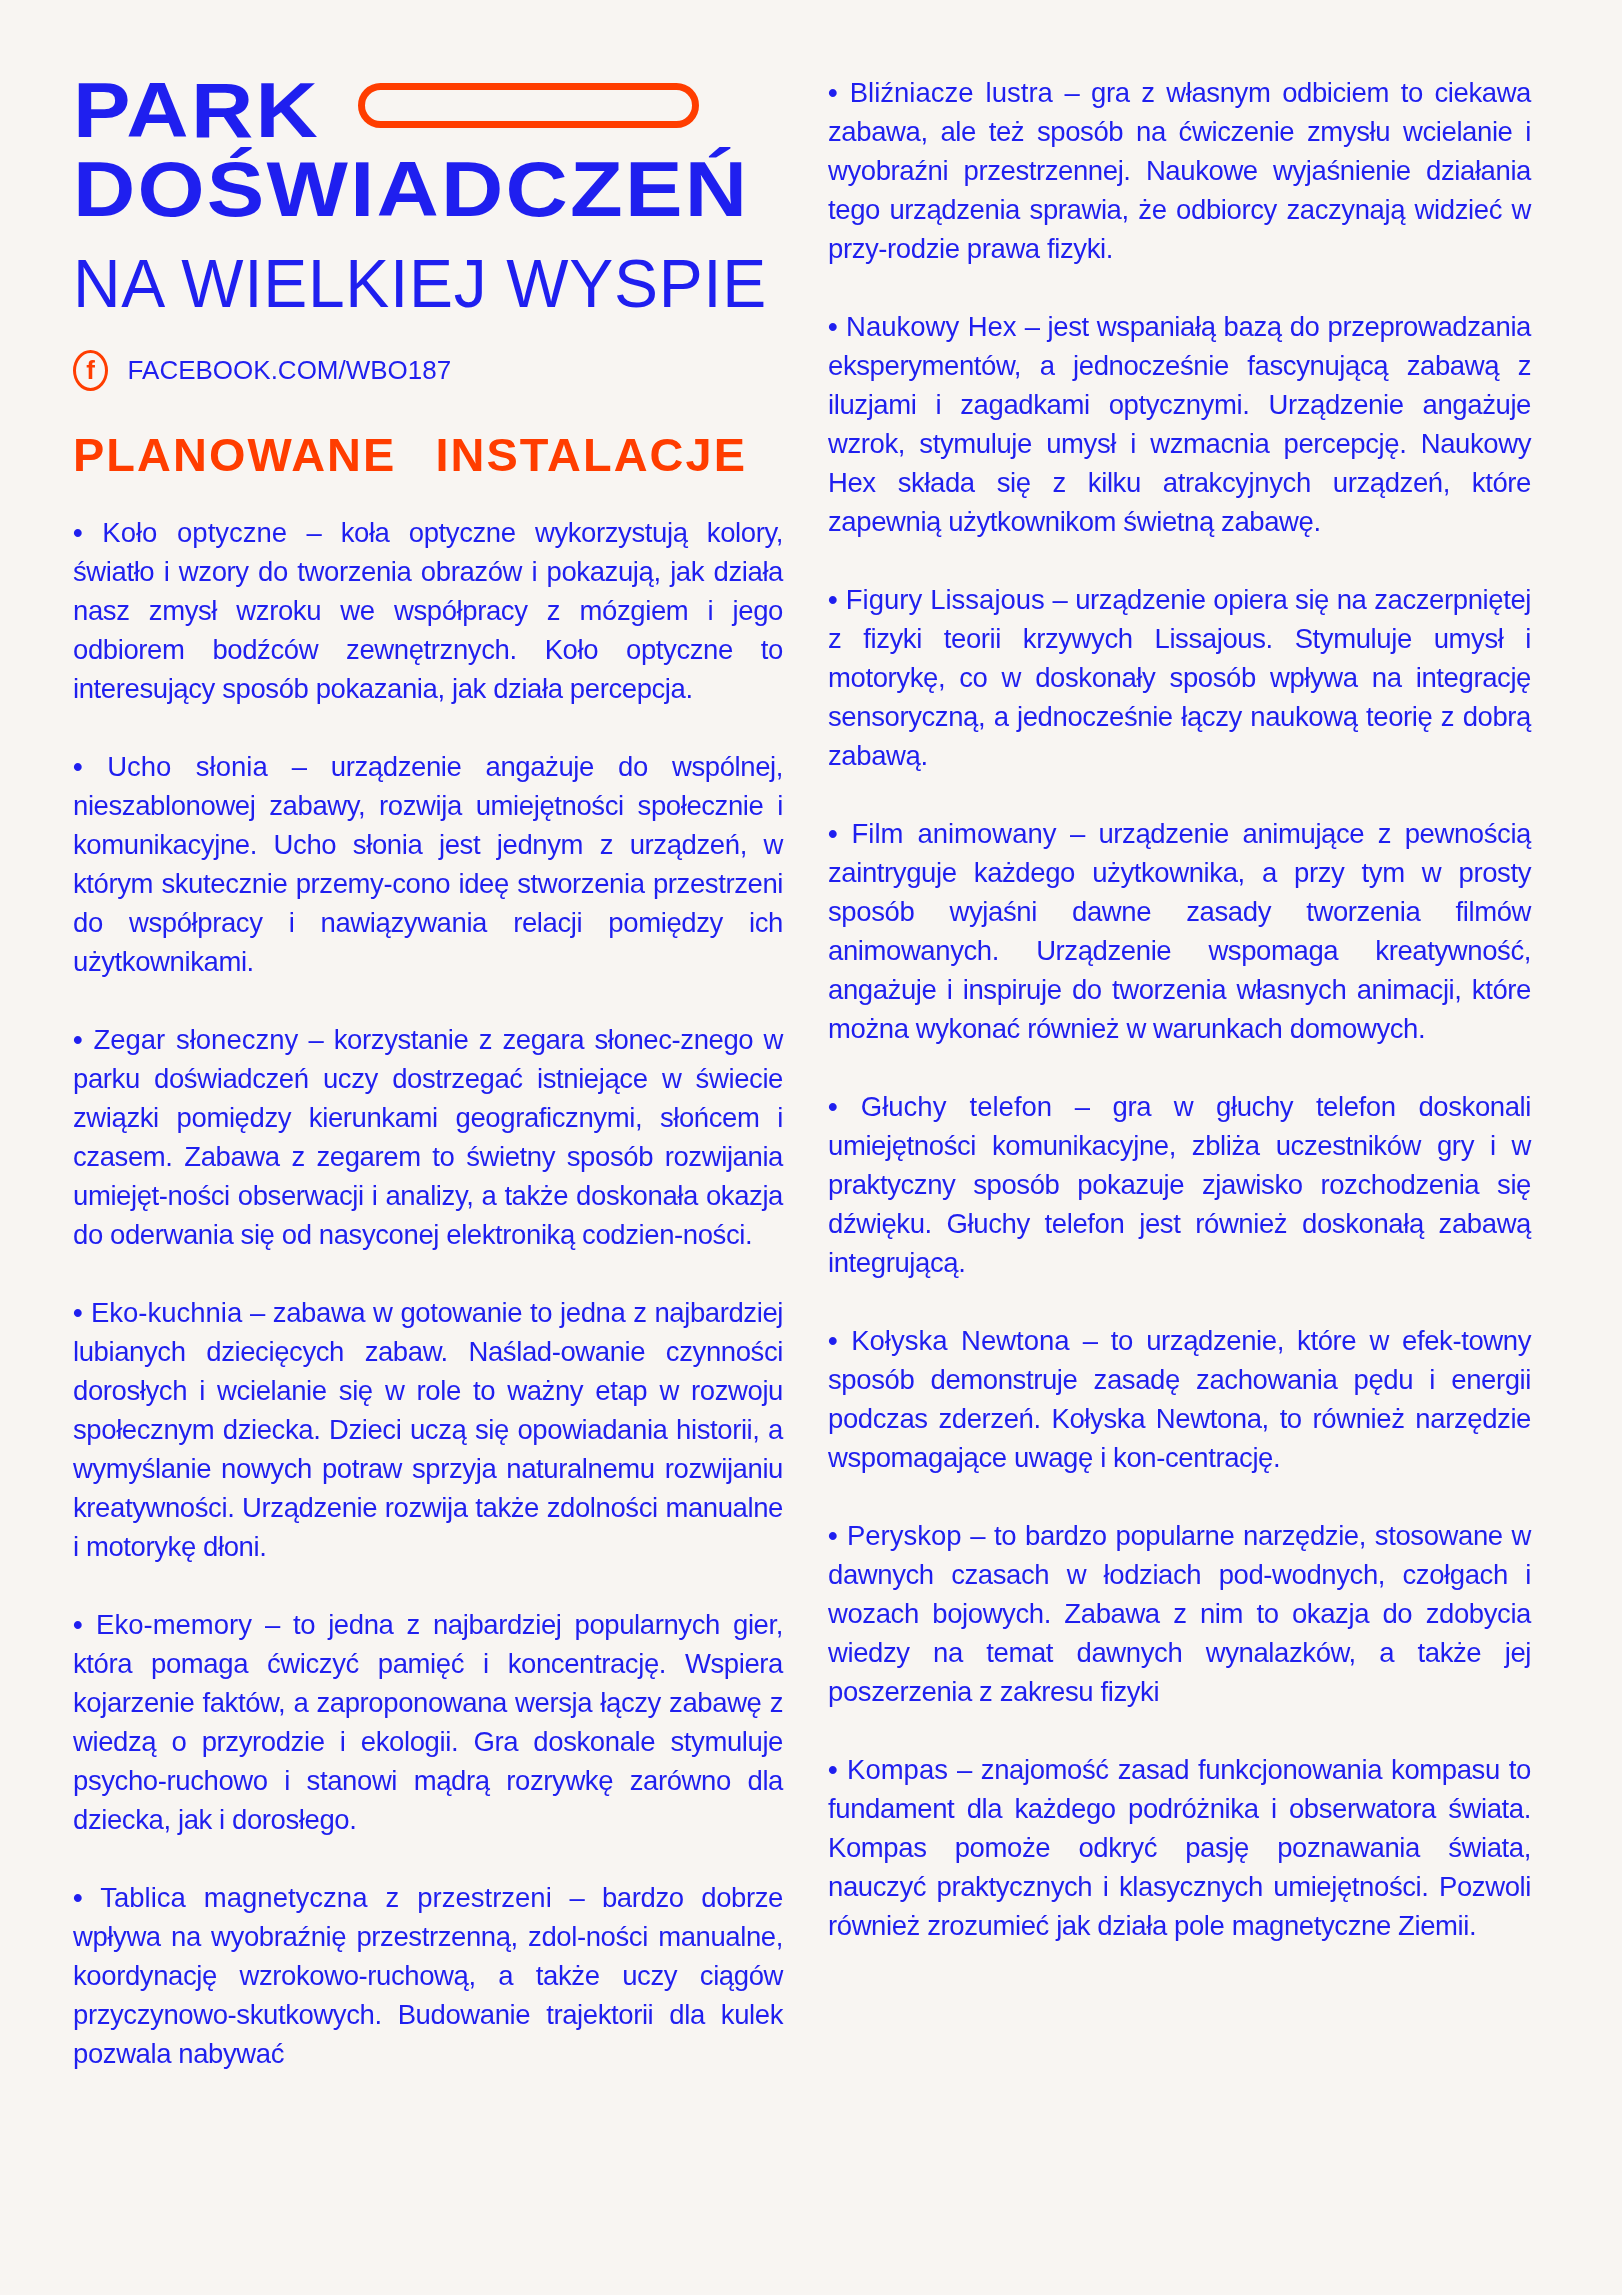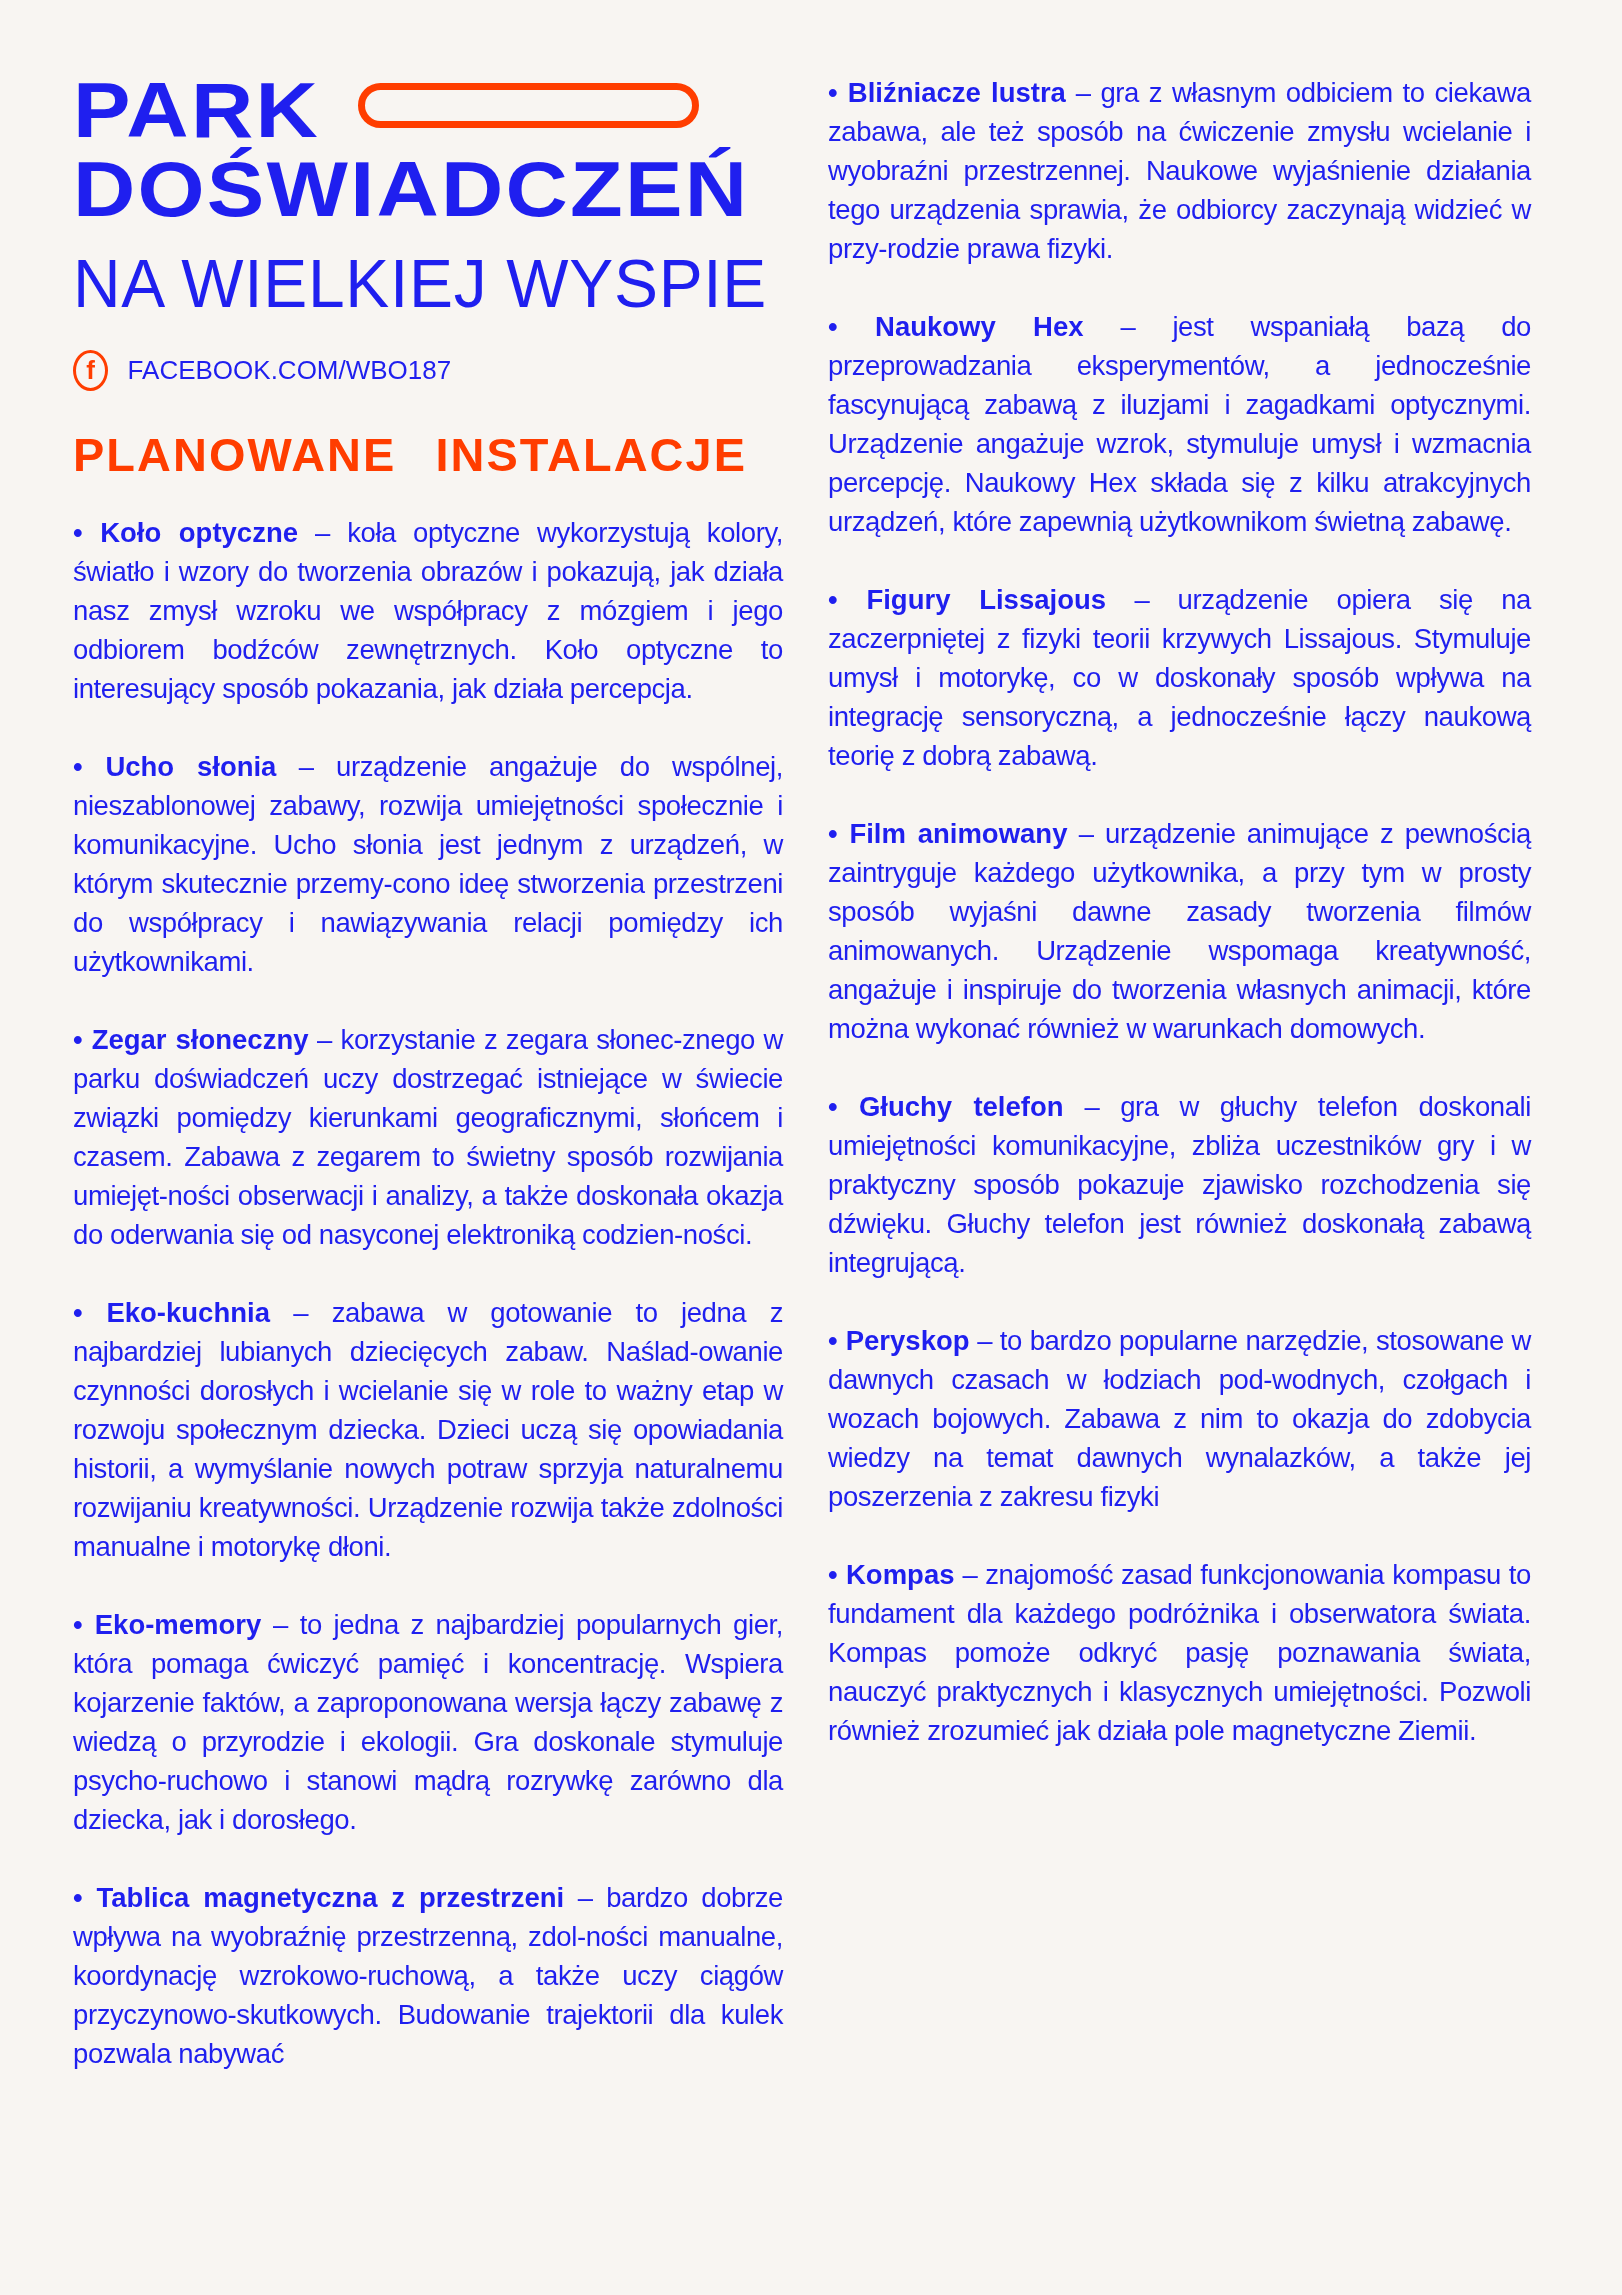--- a/index.html
+++ b/index.html
@@ -57,21 +57,21 @@
   }
 
   .items-left { margin-top: 35px; }
   .item {
     font-size: 27.5px; line-height: 39px;
     text-align: justify; color: #1f1fef;
     font-family: "Liberation Sans Narrow", "Liberation Sans", sans-serif;
     margin: 0;
   }
   .item + .item { margin-top: 39px; }
-  .item .name { font-weight: 700; }
+  .item .name { font-weight: 400; }
   .item .bullet { font-weight: 700; }
   .txt { letter-spacing: -0.4px; }
 </style>
 </head>
 <body>
 
 <div class="page">
 
   <div class="col-left">
     <div class="title-line">
@@ -97,18 +97,19 @@
       <p class="item"><span class="bullet">•</span> <span class="name">Tablica magnetyczna z przestrzeni</span><span class="txt"> – bardzo dobrze wpływa na wyobraźnię przestrzenną, zdol-ności manualne, koordynację wzrokowo-ruchową, a także uczy ciągów przyczynowo-skutkowych. Budowanie trajektorii dla kulek pozwala nabywać</span></p>
     </div>
   </div>
 
   <div class="col-right">
     <p class="item"><span class="bullet">•</span> <span class="name">Bliźniacze lustra</span><span class="txt"> – gra z własnym odbiciem to ciekawa zabawa, ale też sposób na ćwiczenie zmysłu wcielanie i wyobraźni przestrzennej. Naukowe wyjaśnienie działania tego urządzenia sprawia, że odbiorcy zaczynają widzieć w przy-rodzie prawa fizyki.</span></p>
     <p class="item"><span class="bullet">•</span> <span class="name">Naukowy Hex</span><span class="txt"> – jest wspaniałą bazą do przeprowadzania eksperymentów, a jednocześnie fascynującą zabawą z iluzjami i zagadkami optycznymi. Urządzenie angażuje wzrok, stymuluje umysł i wzmacnia percepcję. Naukowy Hex składa się z kilku atrakcyjnych urządzeń, które zapewnią użytkownikom świetną zabawę.</span></p>
     <p class="item"><span class="bullet">•</span> <span class="name">Figury Lissajous</span><span class="txt"> – urządzenie opiera się na zaczerpniętej z fizyki teorii krzywych Lissajous. Stymuluje umysł i motorykę, co w doskonały sposób wpływa na integrację sensoryczną, a jednocześnie łączy naukową teorię z dobrą zabawą.</span></p>
     <p class="item"><span class="bullet">•</span> <span class="name">Film animowany</span><span class="txt"> – urządzenie animujące z pewnością zaintryguje każdego użytkownika, a przy tym w prosty sposób wyjaśni dawne zasady tworzenia filmów animowanych. Urządzenie wspomaga kreatywność, angażuje i inspiruje do tworzenia własnych animacji, które można wykonać również w warunkach domowych.</span></p>
     <p class="item"><span class="bullet">•</span> <span class="name">Głuchy telefon</span><span class="txt"> – gra w głuchy telefon doskonali umiejętności komunikacyjne, zbliża uczestników gry i w praktyczny sposób pokazuje zjawisko rozchodzenia się dźwięku. Głuchy telefon jest również doskonałą zabawą integrującą.</span></p>
+    <p class="item"><span class="bullet">•</span> <span class="name">Kołyska Newtona</span><span class="txt"> – to urządzenie, które w efek-towny sposób demonstruje zasadę zachowania pędu i energii podczas zderzeń. Kołyska Newtona, to również narzędzie wspomagające uwagę i kon-centrację.</span></p>
     <p class="item"><span class="bullet">•</span> <span class="name">Peryskop</span><span class="txt"> – to bardzo popularne narzędzie, stosowane w dawnych czasach w łodziach pod-wodnych, czołgach i wozach bojowych. Zabawa z nim to okazja do zdobycia wiedzy na temat dawnych wynalazków, a także jej poszerzenia z zakresu fizyki</span></p>
     <p class="item"><span class="bullet">•</span> <span class="name">Kompas</span><span class="txt"> – znajomość zasad funkcjonowania kompasu to fundament dla każdego podróżnika i obserwatora świata. Kompas pomoże odkryć pasję poznawania świata, nauczyć praktycznych i klasycznych umiejętności. Pozwoli również zrozumieć jak działa pole magnetyczne Ziemii.</span></p>
   </div>
 
 </div>
 
 
 </body></html>

